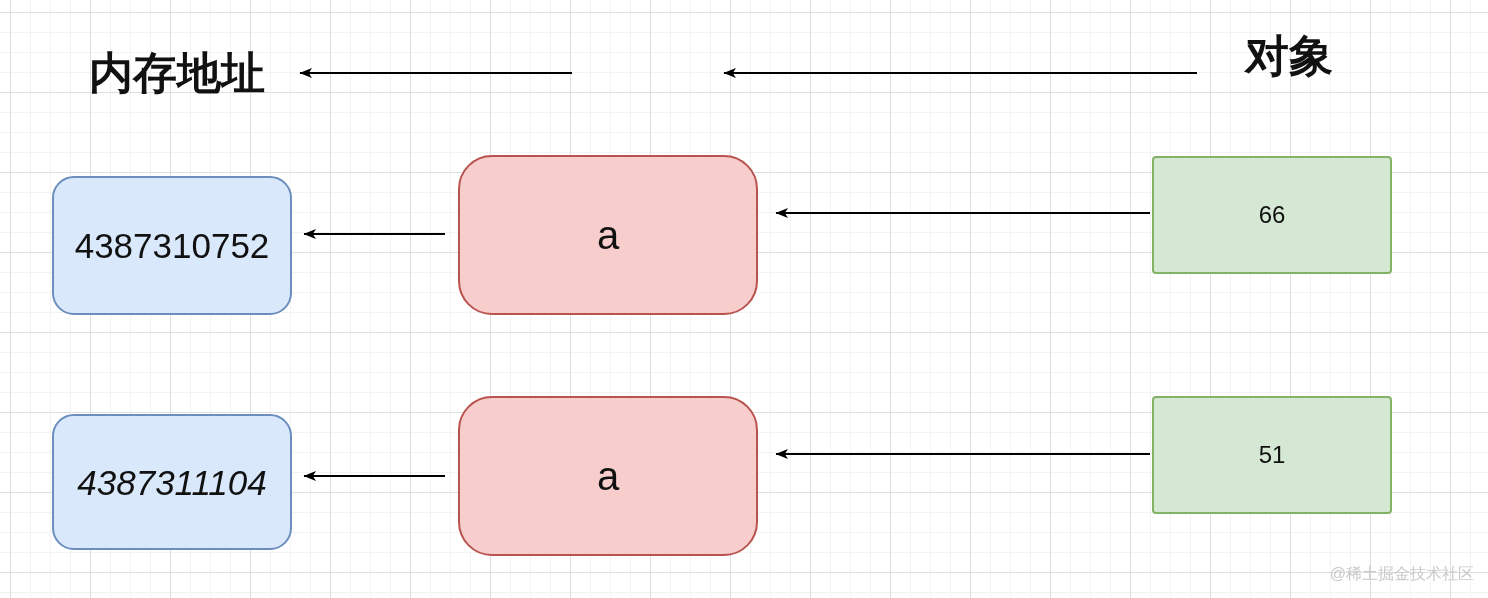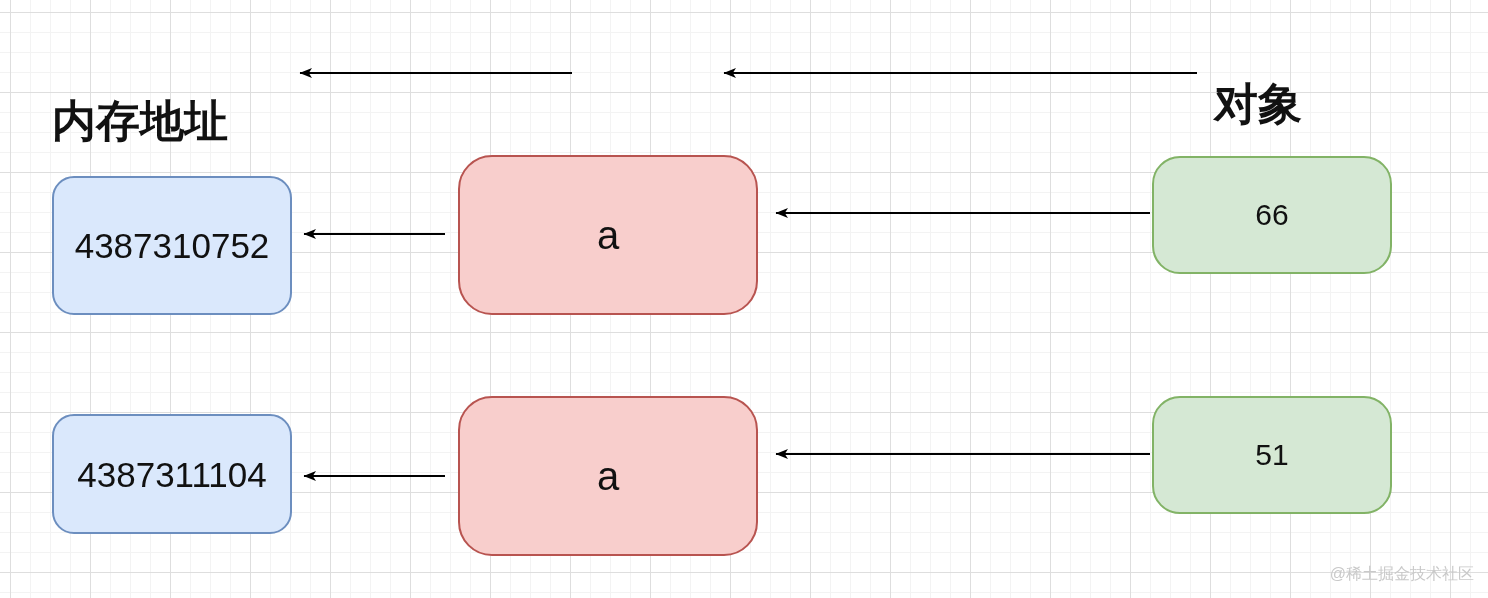--- a/index.html
+++ b/index.html
@@ -19,24 +19,23 @@
       linear-gradient(var(--grid-minor, #f3f3f3) 1px, transparent 1px),
       linear-gradient(90deg, var(--grid-minor, #f3f3f3) 1px, transparent 1px);
     background-size: 80px 80px, 80px 80px, 20px 20px, 20px 20px;
     background-position: -7px 12px, 10px 0, -7px 12px, 10px 0;
   }
   .header-label {
     position: absolute;
     font-size: 44px;
     font-weight: 600;
     color: #111111;
-    text-align: left;
+    text-align: center;
     white-space: nowrap;
     line-height: 1;
-    margin-top: 48px;
   }
   .node {
     position: absolute;
     display: flex;
     align-items: center;
     justify-content: center;
     border-width: 2px;
     border-style: solid;
     color: #111111;
     line-height: 1;
@@ -49,22 +48,22 @@
   }
   .node-variable {
     background: var(--variable-fill, #f8cecc);
     border-color: var(--variable-border, #b85450);
     border-radius: 34px;
     font-size: 40px;
   }
   .node-value {
     background: var(--value-fill, #d5e8d4);
     border-color: var(--value-border, #82b366);
-    border-radius: 28px;
-    font-size: 30px;
+    border-radius: 4px;
+    font-size: 24px;
   }
   .arrow-layer {
     position: absolute;
     left: 0; top: 0;
     width: 1488px; height: 598px;
     pointer-events: none;
   }
   .watermark {
     position: absolute;
     right: 14px;
@@ -93,19 +92,19 @@
     <line x1="1150" y1="454" x2="776" y2="454" stroke="#000000" stroke-width="2" marker-end="url(#arrowhead)"></line>
   </svg>
 
   <div class="header-label" style="left:52px; top:51px; width:250px;">内存地址</div>
   <div class="header-label" style="left:1214px; top:34px; width:150px;">对象</div>
 
   <div class="node node-address" style="left:52px; top:176px; width:240px; height:139px;">4387310752</div>
   <div class="node node-variable" style="left:458px; top:155px; width:300px; height:160px;">a</div>
   <div class="node node-value" style="left:1152px; top:156px; width:240px; height:118px;">66</div>
 
-  <div class="node node-address" style="left:52px; top:414px; width:240px; height:120px;">4387311104</div>
+  <div class="node node-address" style="left:52px; top:414px; width:240px; height:136px;font-style:italic;">4387311104</div>
   <div class="node node-variable" style="left:458px; top:396px; width:300px; height:160px;">a</div>
   <div class="node node-value" style="left:1152px; top:396px; width:240px; height:118px;">51</div>
 
   <div class="watermark">@稀土掘金技术社区</div>
 
 </div>
 
 </body></html>

